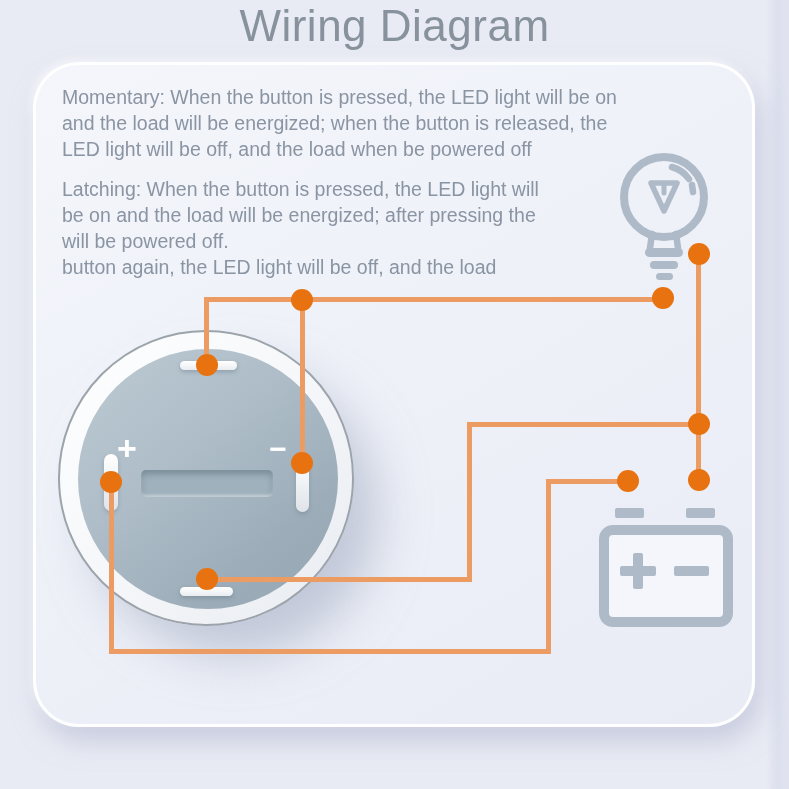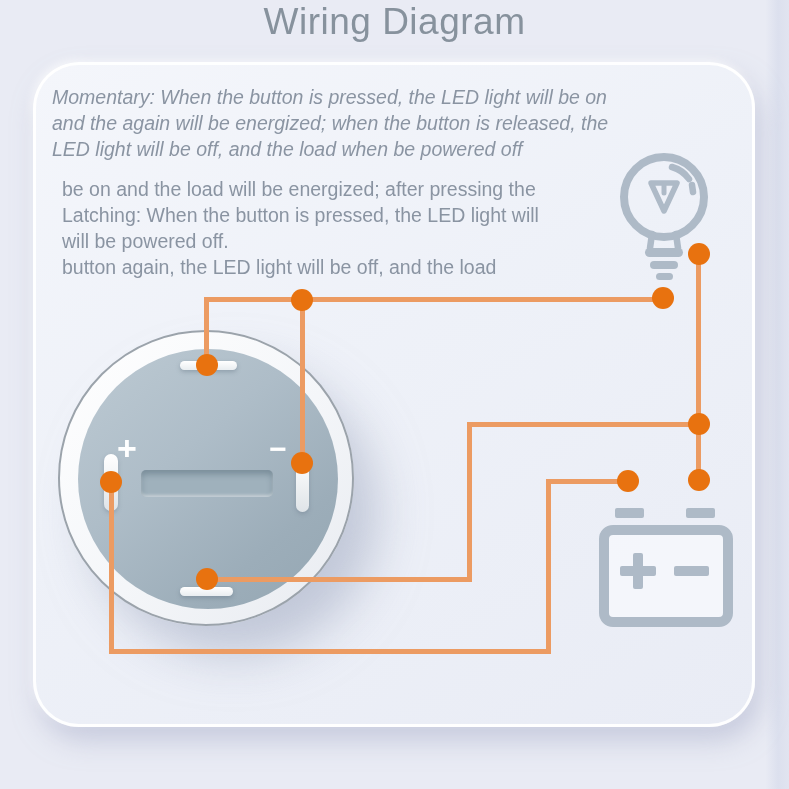--- a/index.html
+++ b/index.html
@@ -5,33 +5,33 @@
   html,body { margin:0; padding:0; }
   body { font-family:"Liberation Sans", sans-serif; }
 
   .stage {
     position:relative; width:789px; height:789px; overflow:hidden;
     background:linear-gradient(to right,#e9ebf4 0%,#e9ebf4 97%,#dce0ee 98.6%,#e1e4f0 100%);
   }
 
   .title {
     position:absolute; top:1px; left:0; width:100%;
-    text-align:center; font-size:37px; color:#87929d; letter-spacing:.5px;
+    text-align:center; font-size:44px; color:#87929d; letter-spacing:.5px;
   }
 
   .card {
     position:absolute; left:33px; top:62px; width:722px; height:665px;
     border-radius:46px; box-sizing:border-box;
     background:linear-gradient(150deg,#f4f6fb 0%,#eef1f8 45%,#e9ecf5 100%);
     border:3px solid rgba(255,255,255,.95);
     box-shadow:6px 14px 26px rgba(167,174,201,.5), -2px -2px 8px rgba(255,255,255,.8);
   }
 
   .para { position:absolute; color:#8a94a2; font-size:19.5px; line-height:26px; white-space:nowrap; }
-  .para--momentary { left:52px; top:84px;font-style:italic; }
+  .para--momentary { left:62px; top:84px; }
   .para--latching  { left:62px; top:176px; }
 
   
   .btn-outer {
     position:absolute; left:58px; top:330px; width:296px; height:296px;
     border-radius:50%; box-sizing:border-box;
     background:linear-gradient(135deg,#ffffff 0%,#f4f6f9 55%,#e8ebf0 100%);
     border:2px solid #9ba3ab;
     box-shadow:28px 34px 48px -4px rgba(158,167,192,.55);
   }
@@ -75,27 +75,27 @@
 <body>
 
 <div class="stage">
 
   <div class="title">Wiring Diagram</div>
 
   <div class="card"></div>
 
   <div class="para para--momentary">
     <div>Momentary: When the button is pressed, the LED light will be on</div>
-    <div>and the again will be energized; when the button is released, the</div>
+    <div>and the load will be energized; when the button is released, the</div>
     <div>LED light will be off, and the load when be powered off</div>
   </div>
 
   <div class="para para--latching">
+    <div>Latching: When the button is pressed, the LED light will</div>
     <div>be on and the load will be energized; after pressing the</div>
-    <div>Latching: When the button is pressed, the LED light will</div>
     <div>will be powered off.</div>
     <div>button again, the LED light will be off, and the load</div>
   </div>
 
   <div class="btn-outer"></div>
   <div class="btn-face"></div>
   <div class="btn-slot"></div>
   <div class="term-bar term-top"></div>
   <div class="term-bar term-bottom"></div>
   <div class="term-pin pin-pos"></div>

